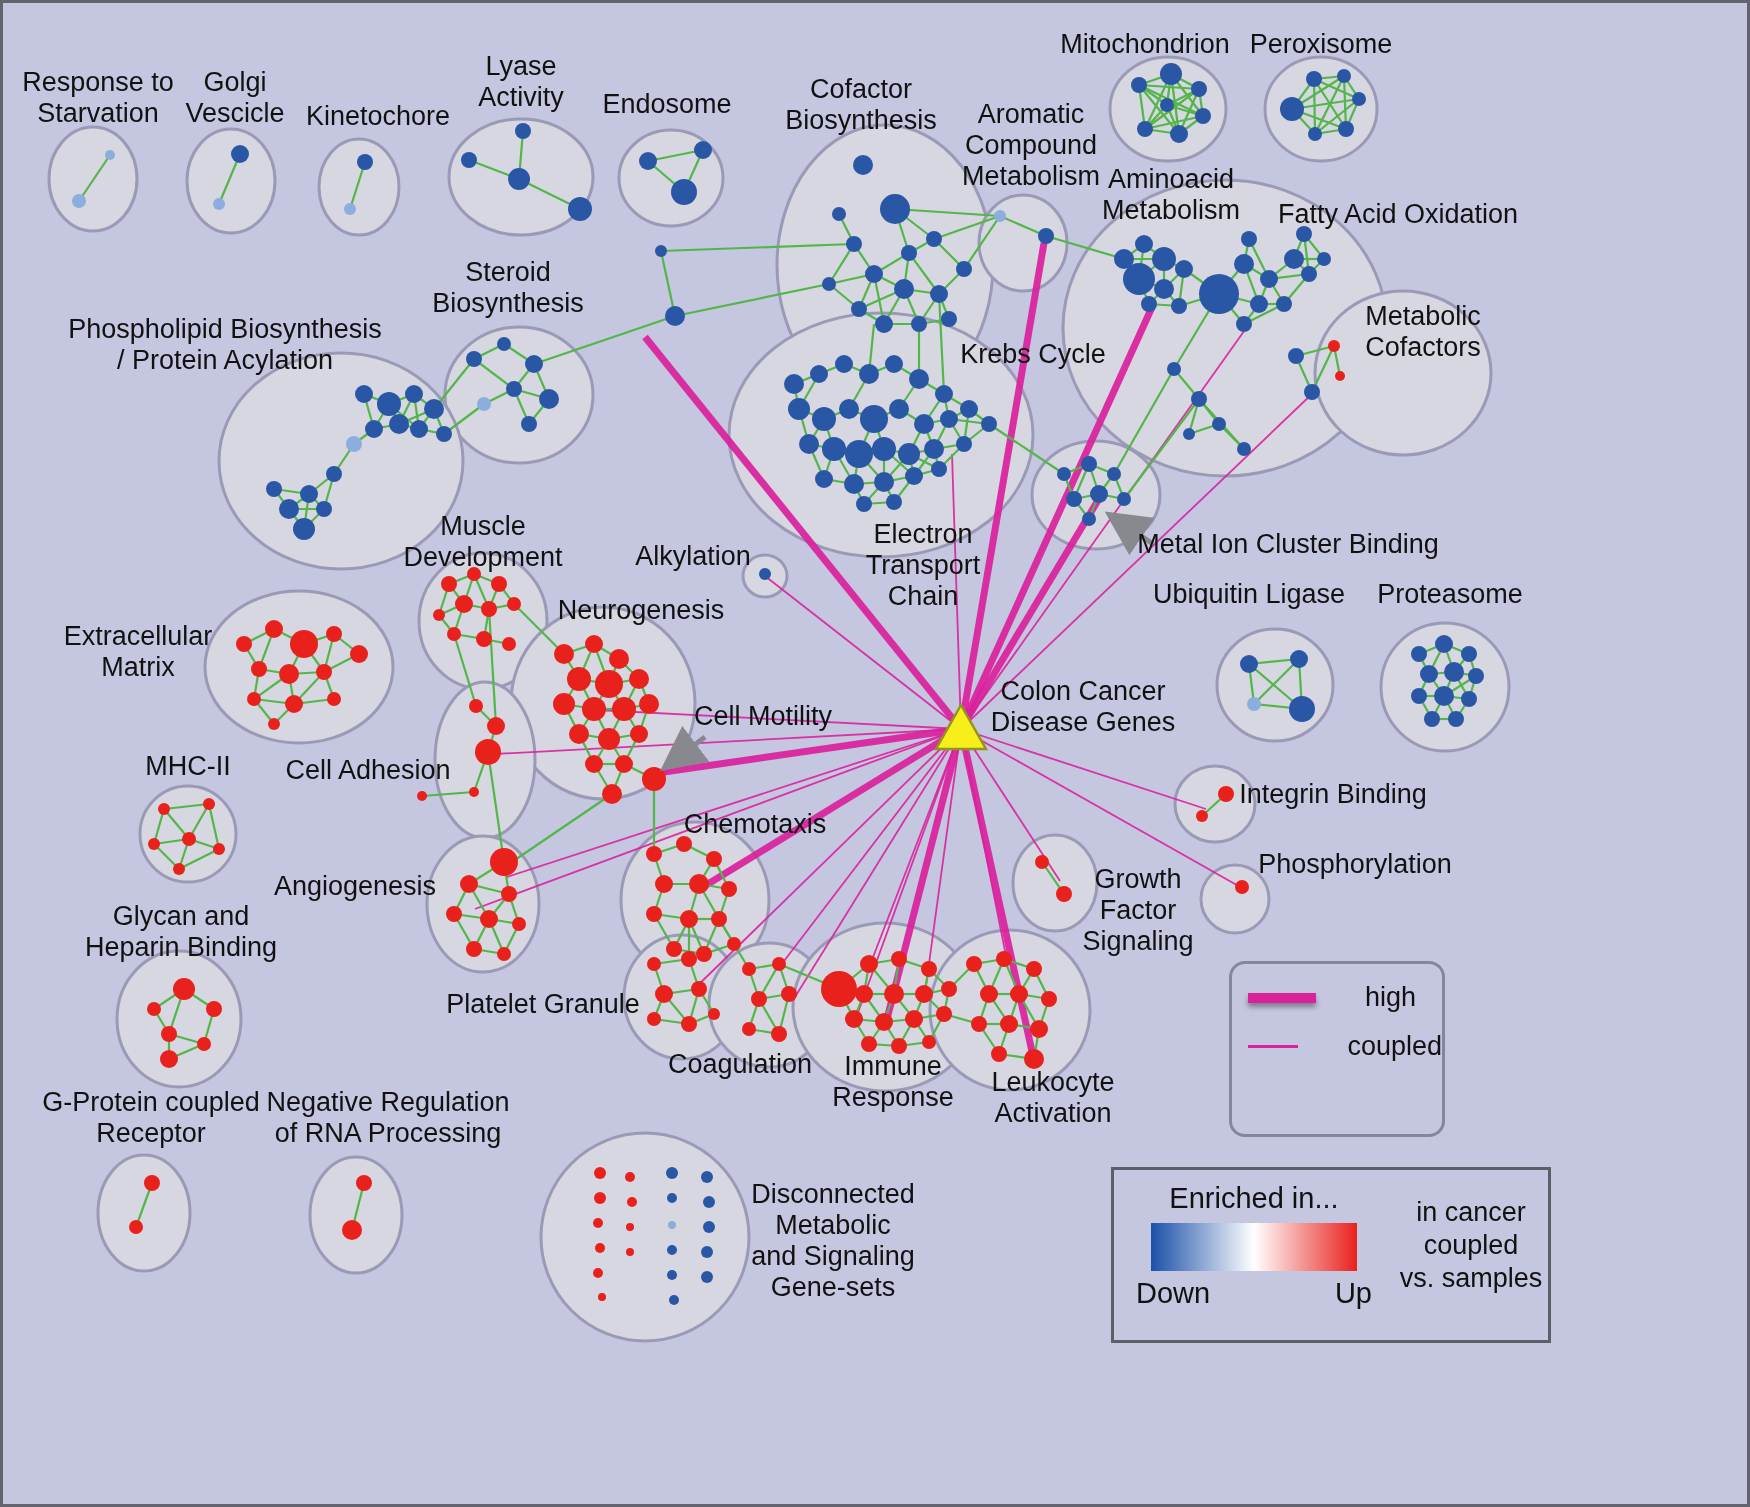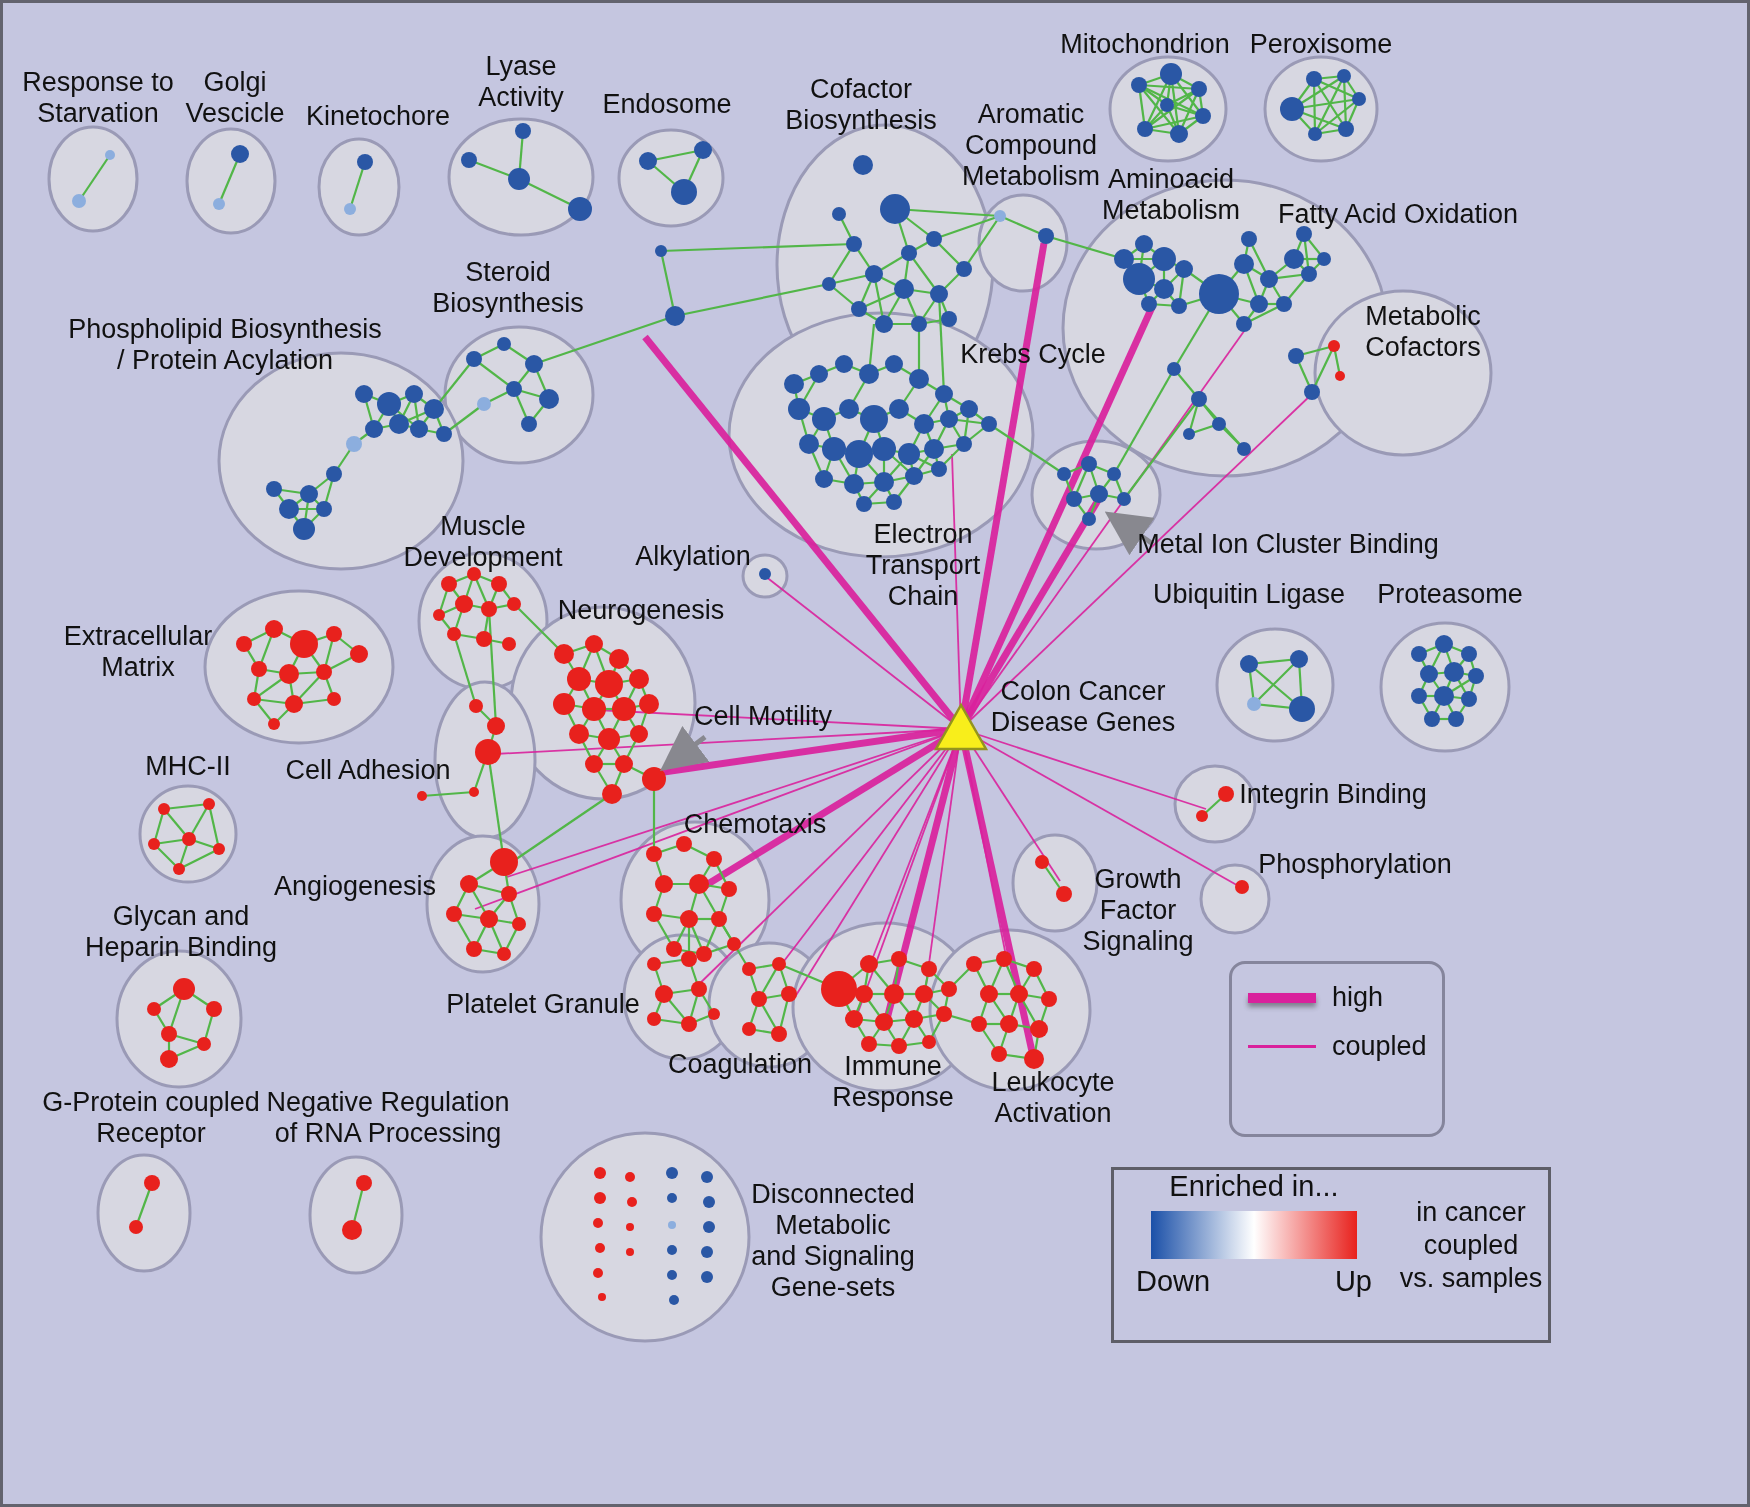--- a/index.html
+++ b/index.html
@@ -13,31 +13,31 @@
     overflow:hidden;
   }
   #net{position:absolute;left:0;top:0;}
   #net text{font-family:"Liberation Sans",sans-serif;}
   .legend{position:absolute;box-sizing:border-box;color:#111;}
   .legend-overlap{
     left:1226px;top:958px;width:216px;height:176px;
     border:3px solid #85859c;border-radius:16px;
   }
   .legend-overlap .legend-title{font-size:29px;line-height:34px;text-align:center;margin-top:10px;}
-  .legend-row{display:flex;align-items:center;margin:18px 0 0 16px;}
+  .legend-row{display:flex;align-items:center;margin:18px 0 0 16px;gap:33px;}
   .line-sample{display:inline-block;width:68px;background:#d9219c;}
   .line-sample.thick{height:10px;box-shadow:0 4px 5px rgba(40,40,40,0.45);}
   .line-sample.thin{height:3px;}
   .line-label{margin-left:16px;font-size:27px;}
   .legend-enrich{
     left:1108px;top:1164px;width:440px;height:176px;
     border:3px solid #5e5e68;
     display:flex;
   }
-  .enrich-left{width:280px;padding-top:0;}
+  .enrich-left{width:280px;padding-top:12px;}
   .enrich-title{font-size:29px;text-align:center;}
   .gradient-bar{width:206px;height:48px;margin:8px auto 0;}
   .gradient-labels{width:236px;margin:6px auto 16px;display:flex;justify-content:space-between;font-size:29px;}
   .enrich-note{flex:1;display:flex;flex-direction:column;justify-content:flex-start;text-align:center;font-size:27px;line-height:33px;padding-top:26px;}
 </style>
 </head>
 <body>
 
 <div class="figure" style="background: rgb(197, 198, 224); border-color: rgb(99, 99, 110);">
 

